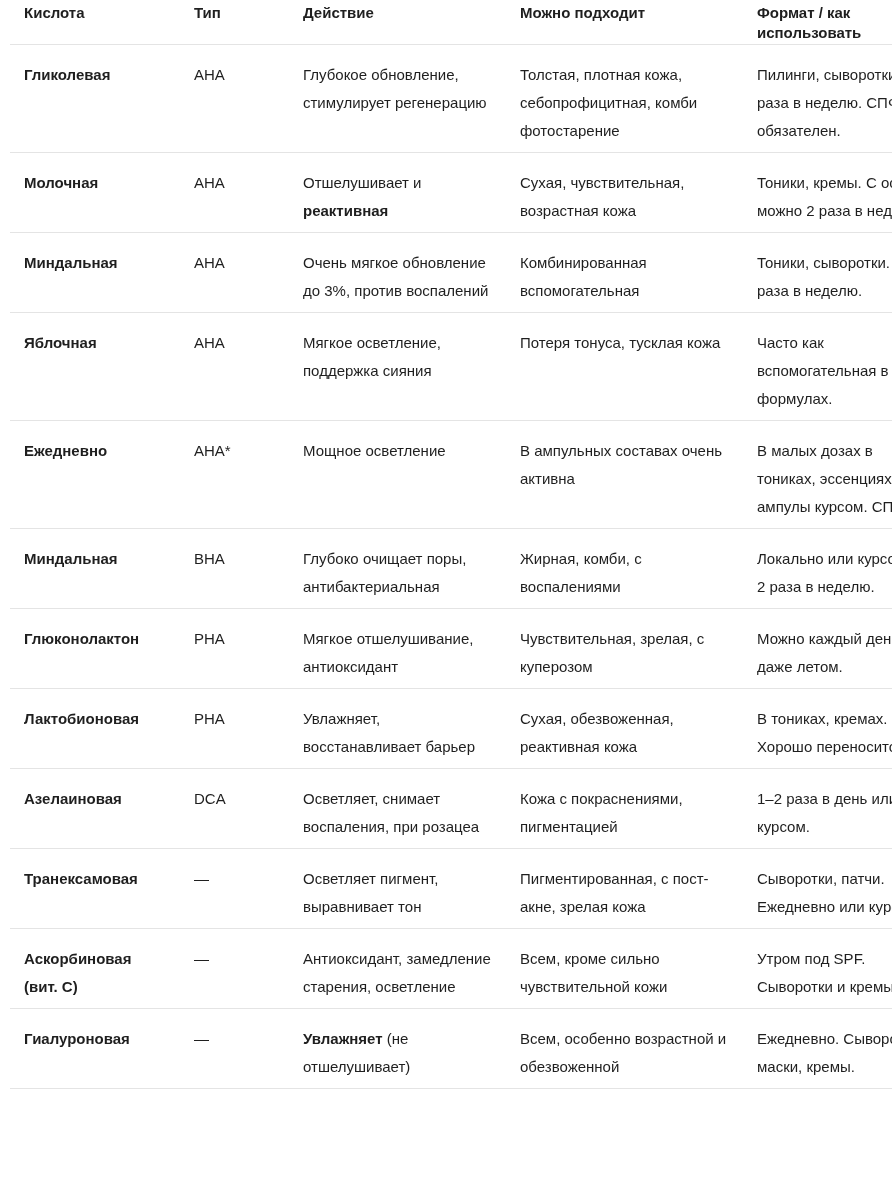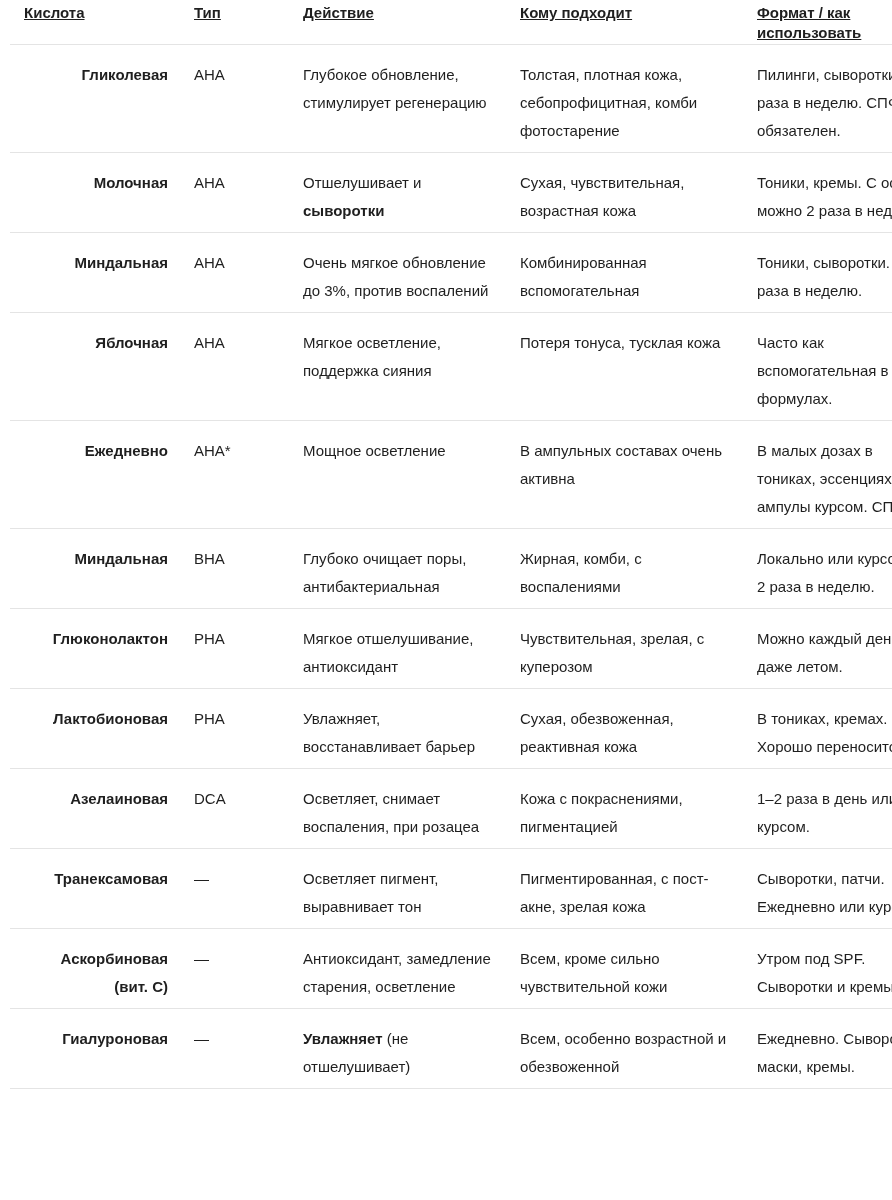--- a/index.html
+++ b/index.html
@@ -28,56 +28,55 @@
     padding: 16px 26px 7px 0;
     line-height: 28px;
     font-weight: 400;
     word-wrap: break-word;
   }
   thead th {
     font-weight: 700;
     line-height: 20px;
     padding: 3px 18px 1px 0;
     vertical-align: top;
-    text-decoration: underline;
   }
   .col-acid   { width: 152px; }
   .col-type   { width: 91px;  }
   .col-action { width: 199px; margin-left: 32px; }
   .col-suits  { width: 219px; }
   .col-format { width: 183px; }
   td.cell-acid, th.col-acid { padding-left: 14px; }
-  td.cell-acid { font-weight: 700; text-align: right; }
+  td.cell-acid { font-weight: 700; }
   .seg-bold { font-weight: 700; }
 </style>
 </head>
 <body>
 
 <table class="acid-table">
   <thead>
     <tr>
       <th class="col-acid">Кислота</th>
       <th class="col-type">Тип</th>
       <th class="col-action">Действие</th>
-      <th class="col-suits">Кому подходит</th>
+      <th class="col-suits">Можно подходит</th>
       <th class="col-format">Формат / как использовать</th>
     </tr>
   </thead>
   <tbody>
       <tr>
         <td class="cell-acid">Гликолевая</td>
         <td class="cell-type">АНА</td>
         <td class="cell-action"><span class="seg-normal">Глубокое обновление, стимулирует регенерацию</span></td>
         <td class="cell-suits">Толстая, плотная кожа, себопрофицитная, комби фотостарение</td>
         <td class="cell-format">Пилинги, сыворотки. 1–2 раза в неделю. СПФ обязателен.</td>
       </tr>
       <tr>
         <td class="cell-acid">Молочная</td>
         <td class="cell-type">АНА</td>
-        <td class="cell-action"><span class="seg-normal">Отшелушивает и </span><span class="seg-bold">сыворотки</span></td>
+        <td class="cell-action"><span class="seg-normal">Отшелушивает и </span><span class="seg-bold">реактивная</span></td>
         <td class="cell-suits">Сухая, чувствительная, возрастная кожа</td>
         <td class="cell-format">Тоники, кремы. С осени можно 2 раза в неделю</td>
       </tr>
       <tr>
         <td class="cell-acid">Миндальная</td>
         <td class="cell-type">АНА</td>
         <td class="cell-action"><span class="seg-normal">Очень мягкое обновление до 3%, против воспалений</span></td>
         <td class="cell-suits">Комбинированная вспомогательная</td>
         <td class="cell-format">Тоники, сыворотки. 2–4 раза в неделю.</td>
       </tr>

